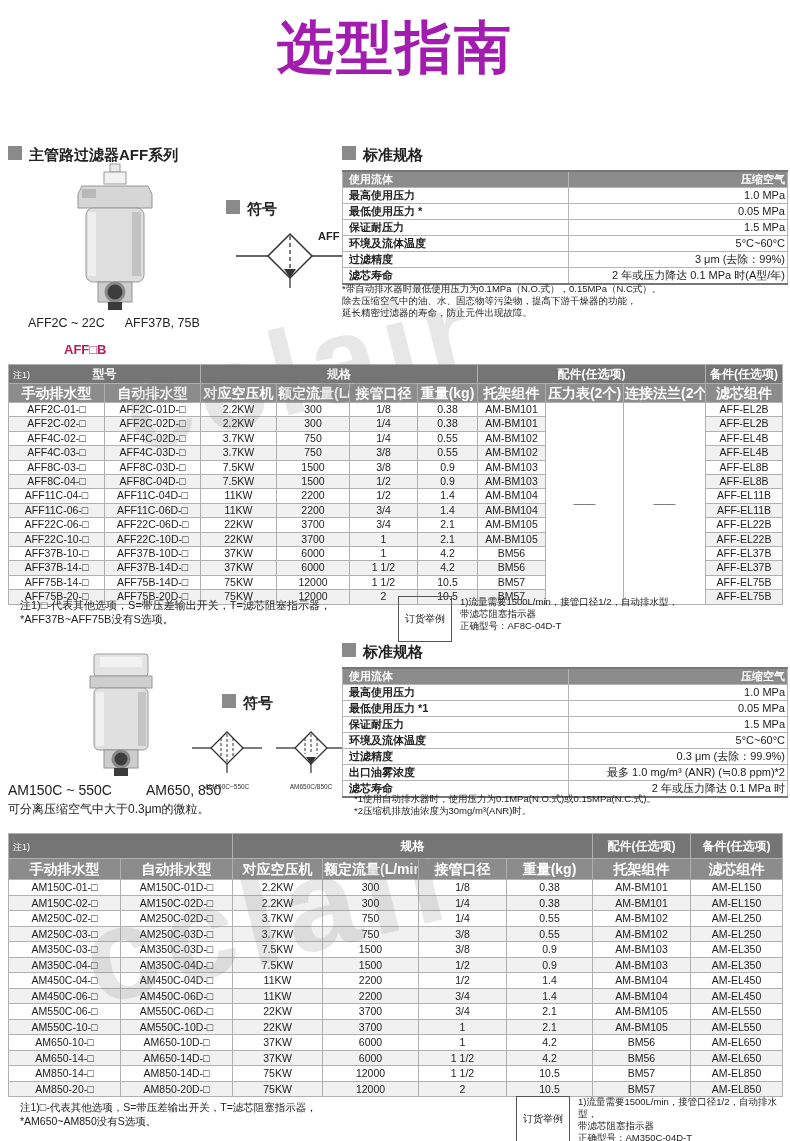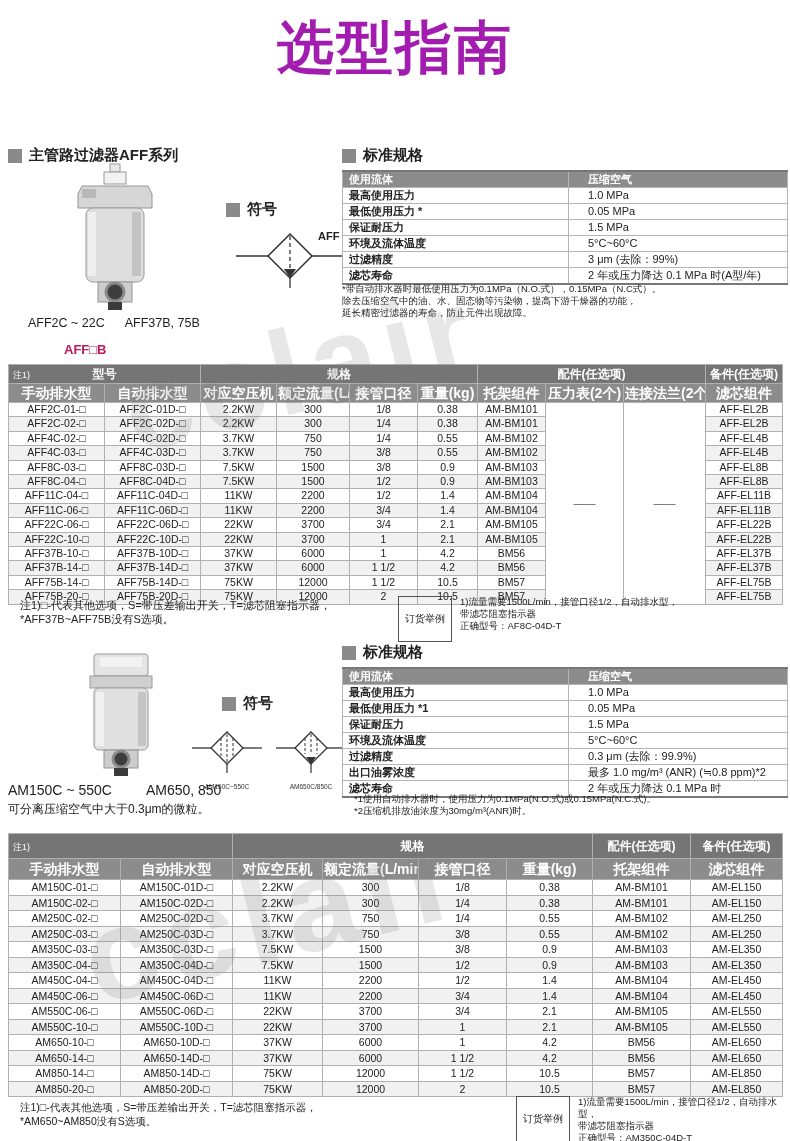--- a/index.html
+++ b/index.html
@@ -5,27 +5,27 @@
   html,body{margin:0;padding:0;}
   body{font-family:"Liberation Sans","DejaVu Sans",sans-serif;background:#fff;}
   #page{position:relative;width:790px;height:1141px;background:#fff;overflow:hidden;}
 
   .abs{position:absolute;}
 
   
   #title{top:10px;left:0;width:100%;text-align:center;font-size:57px;font-weight:bold;color:#a21caf;letter-spacing:2px;}
 
   
-  .sec-head{display:flex;align-items:center;gap:7px;font-size:15px;font-weight:bold;color:#222;}
+  .sec-head{display:flex;align-items:flex-start;gap:7px;font-size:15px;font-weight:bold;color:#222;}
   .marker{width:14px;height:14px;background:#8a8a8a;flex:0 0 auto;}
 
   
   table.spec{border-collapse:collapse;width:446px;table-layout:fixed;border-top:2px solid #777;border-bottom:2px solid #777;}
   table.spec th{width:213px;text-align:left;padding:1px 6px;font-size:11px;font-weight:bold;color:#222;border:1px solid #b5b5b5;height:13px;line-height:13px;white-space:nowrap;overflow:hidden;background:#fff;}
-  table.spec td{text-align:left;padding:1px 19px;font-size:11px;color:#222;border:1px solid #b5b5b5;height:13px;line-height:13px;white-space:nowrap;overflow:hidden;background:#fff;}
+  table.spec td{text-align:right;padding:1px 2px;font-size:11px;color:#222;border:1px solid #b5b5b5;height:13px;line-height:13px;white-space:nowrap;overflow:hidden;background:#fff;}
   table.spec tr.dark th,table.spec tr.dark td{background:#8c8c8c;color:#fff;font-weight:bold;}
 
   .notes{font-size:9.5px;line-height:12px;color:#222;}
 
   
   table.gtable{border-collapse:collapse;width:774px;table-layout:fixed;border:1px solid #888;}
   table.gtable th,table.gtable td{border:1px solid #b0b0b0;white-space:nowrap;overflow:hidden;}
   table.gtable thead th{background:#8c8c8c;color:#fff;font-weight:bold;font-size:14px;height:18px;line-height:18px;padding:0 1px;}
   table.gtable thead tr.group th{background:#757575;font-size:12px;position:relative;}
   table.gtable thead tr.group th .gnote{position:absolute;left:4px;top:1px;font-size:9px;font-weight:normal;}

